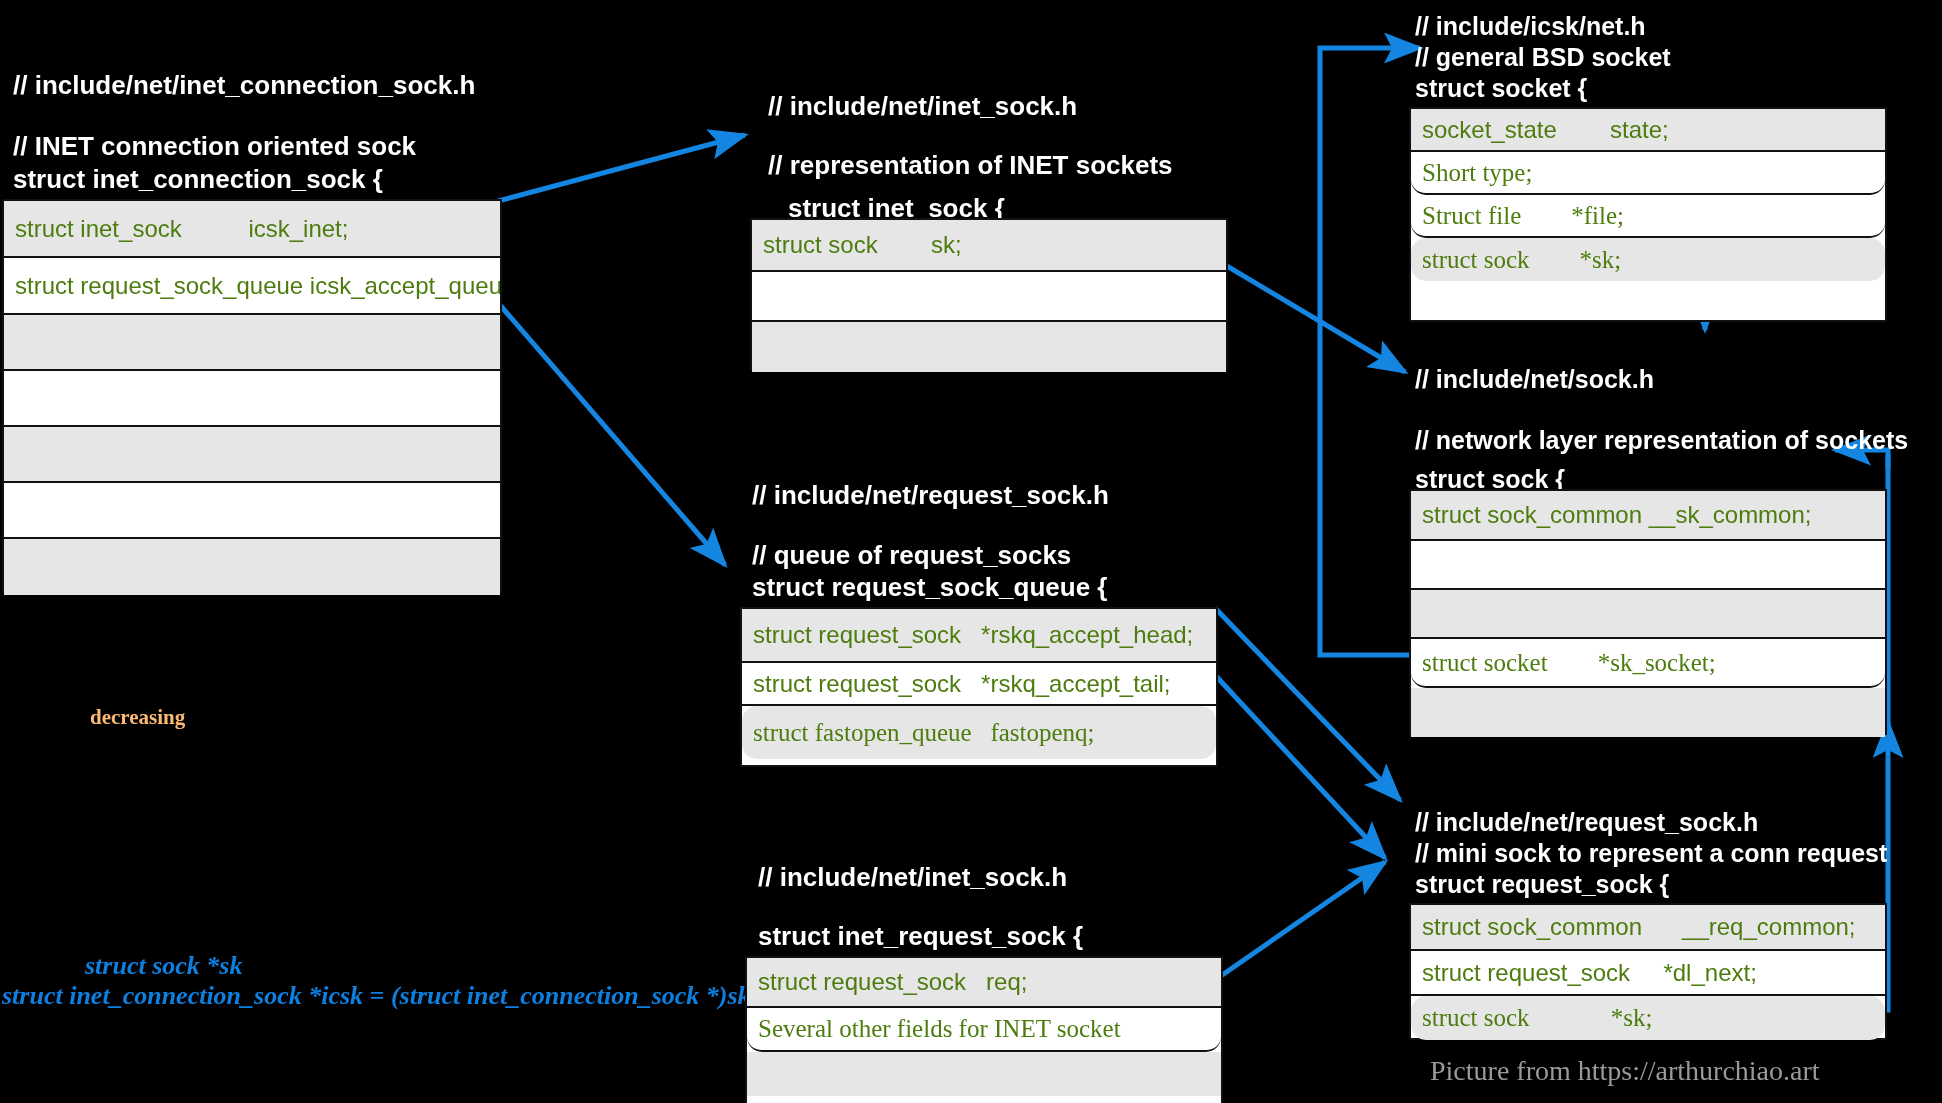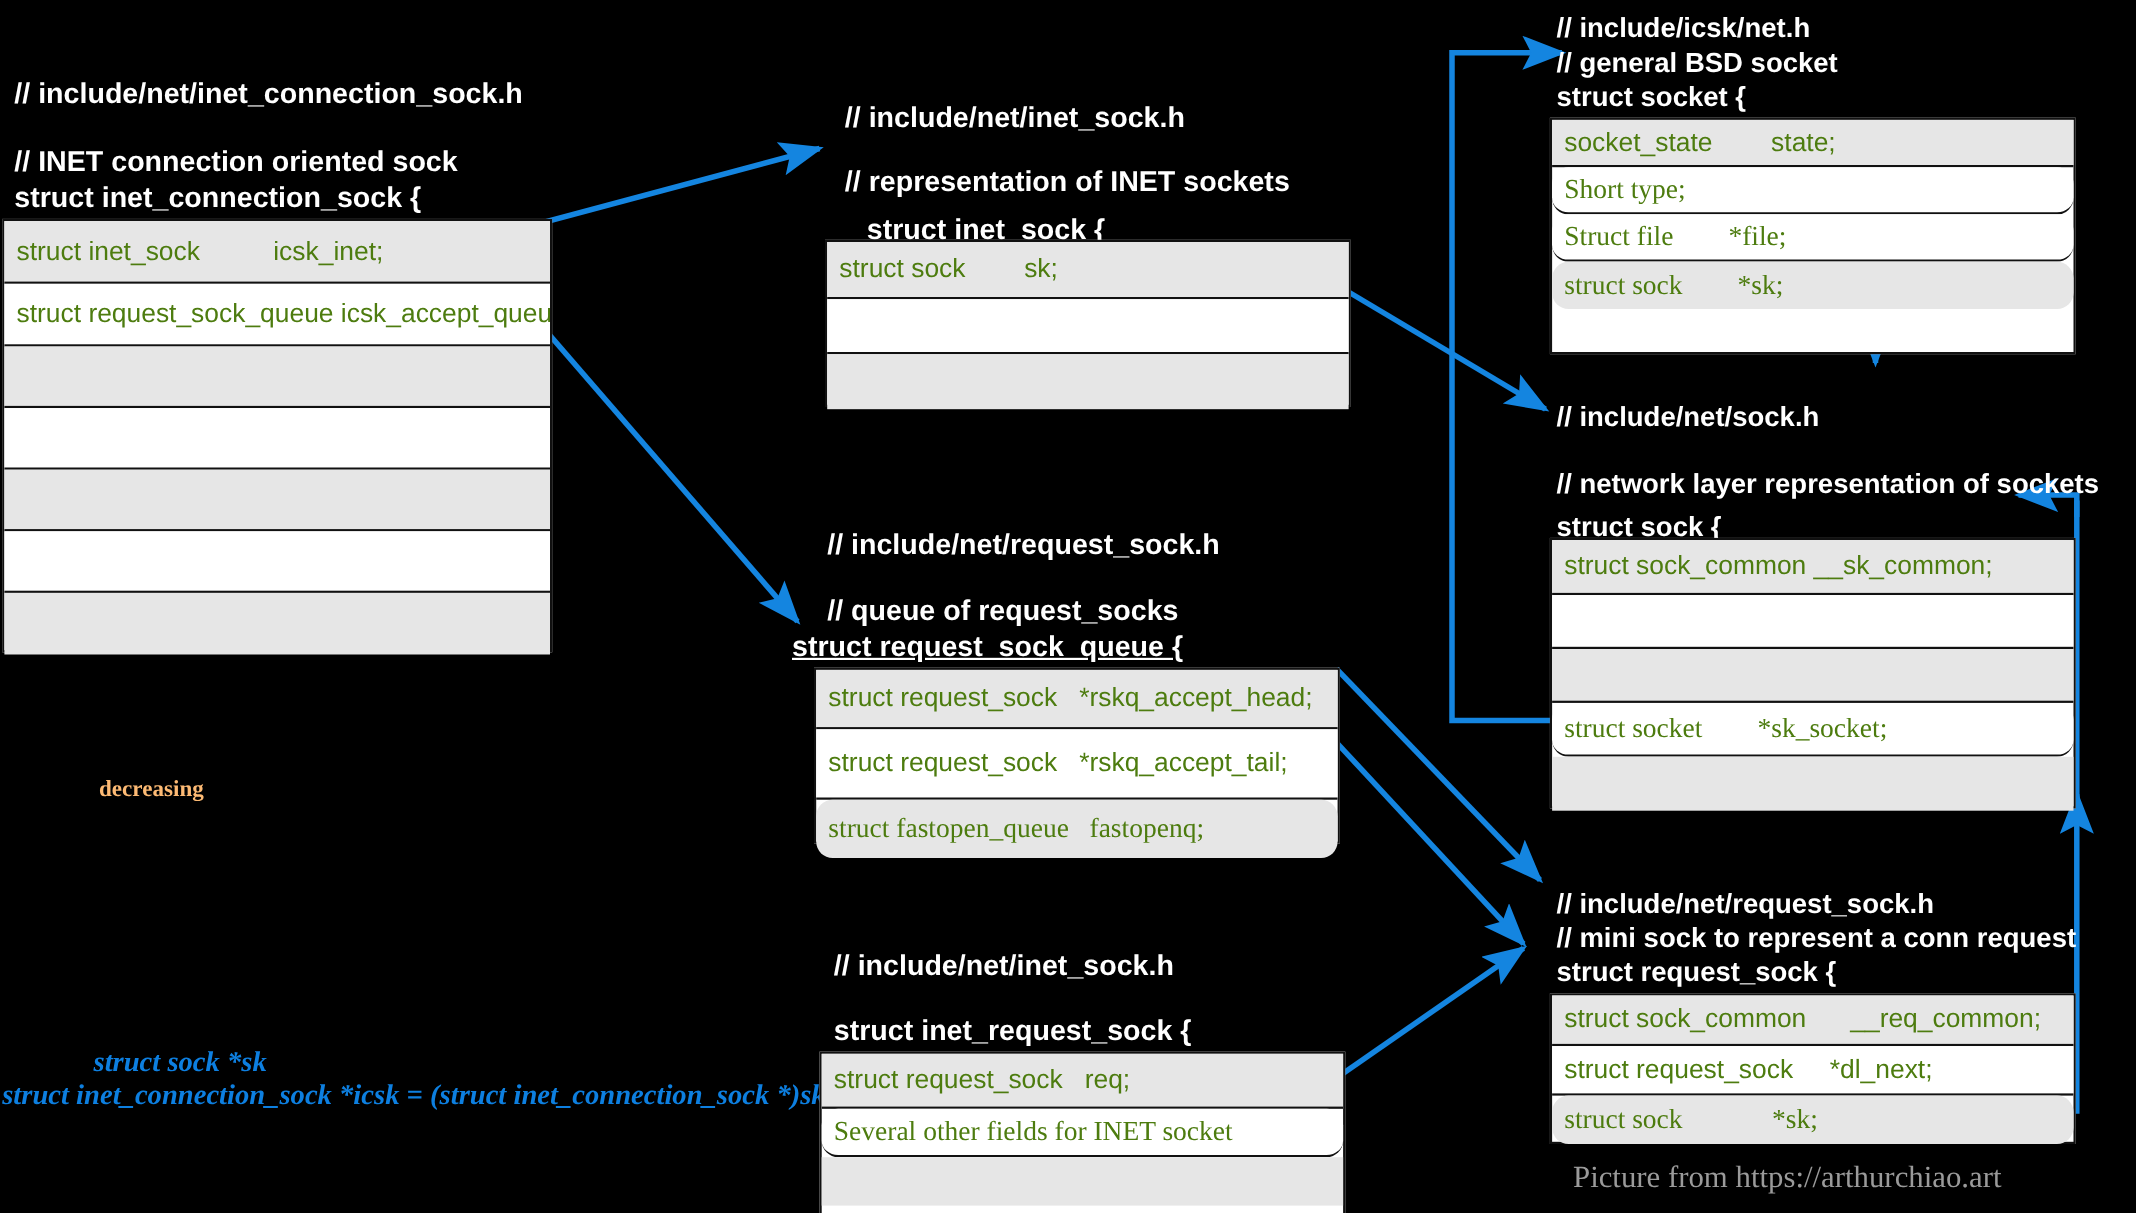--- a/index.html
+++ b/index.html
@@ -89,25 +89,25 @@
   <div class="cmt f26" style="left:768px;top:192px;margin-left:20px;">struct inet_sock {</div>
 
   <div class="tbl" style="left:750px;top:218px;width:478px;height:152px;">
     <div class="row g sans" style="height:52px;">struct sock        sk;</div>
     <div class="row w sans" style="height:50px;"></div>
     <div class="row g sans" style="height:50px;"></div>
   </div>
 
   <div class="cmt f26" style="left:752px;top:479px;">// include/net/request_sock.h</div>
   <div class="cmt f26" style="left:752px;top:539px;">// queue of request_socks</div>
-  <div class="cmt f26" style="left:720px;top:571px;text-decoration:underline;">struct request_sock_queue {</div>
+  <div class="cmt f26" style="left:752px;top:571px;">struct request_sock_queue {</div>
 
   <div class="tbl" style="left:740px;top:607px;width:478px;height:160px;">
     <div class="row g sans" style="height:54px;">struct request_sock   *rskq_accept_head;</div>
-    <div class="row w sans" style="height:64px;">struct request_sock   *rskq_accept_tail;</div>
+    <div class="row w sans" style="height:43px;">struct request_sock   *rskq_accept_tail;</div>
     <div class="row g serif" style="height:53px;">struct fastopen_queue   fastopenq;</div>
   </div>
 
   <div class="cmt f26" style="left:758px;top:861px;">// include/net/inet_sock.h</div>
   <div class="cmt f26" style="left:758px;top:920px;">struct inet_request_sock {</div>
 
   <div class="tbl" style="left:745px;top:956px;width:478px;height:152px;">
     <div class="row g sans" style="height:50px;">struct request_sock   req;</div>
     <div class="row w serif" style="height:44px;">Several other fields for INET socket</div>
     <div class="row g sans" style="height:44px;"></div>

